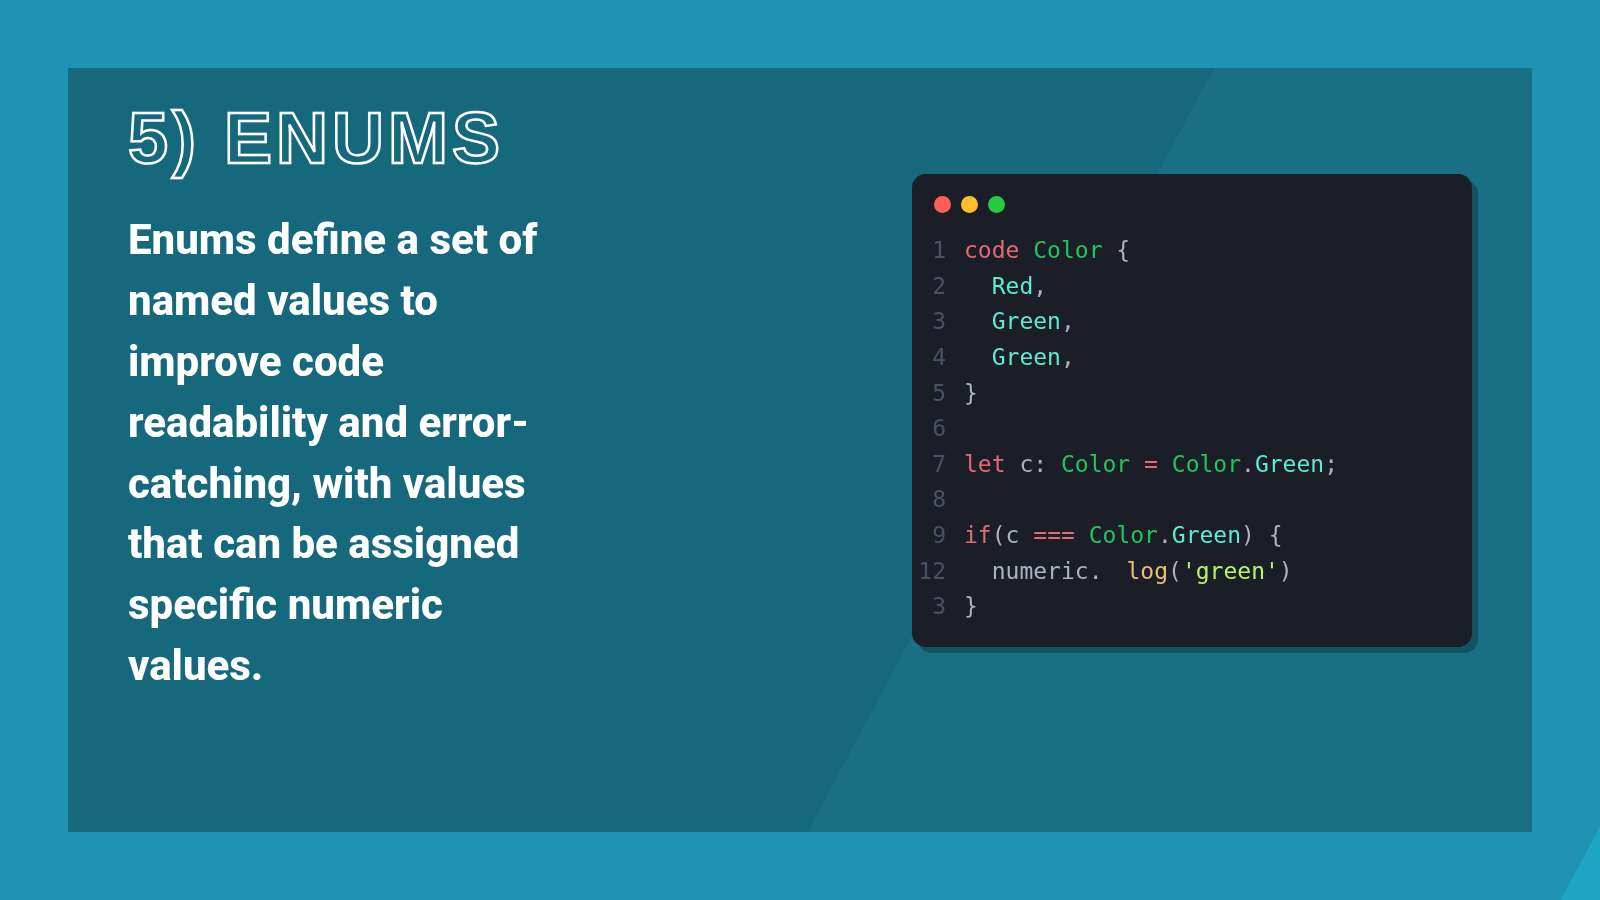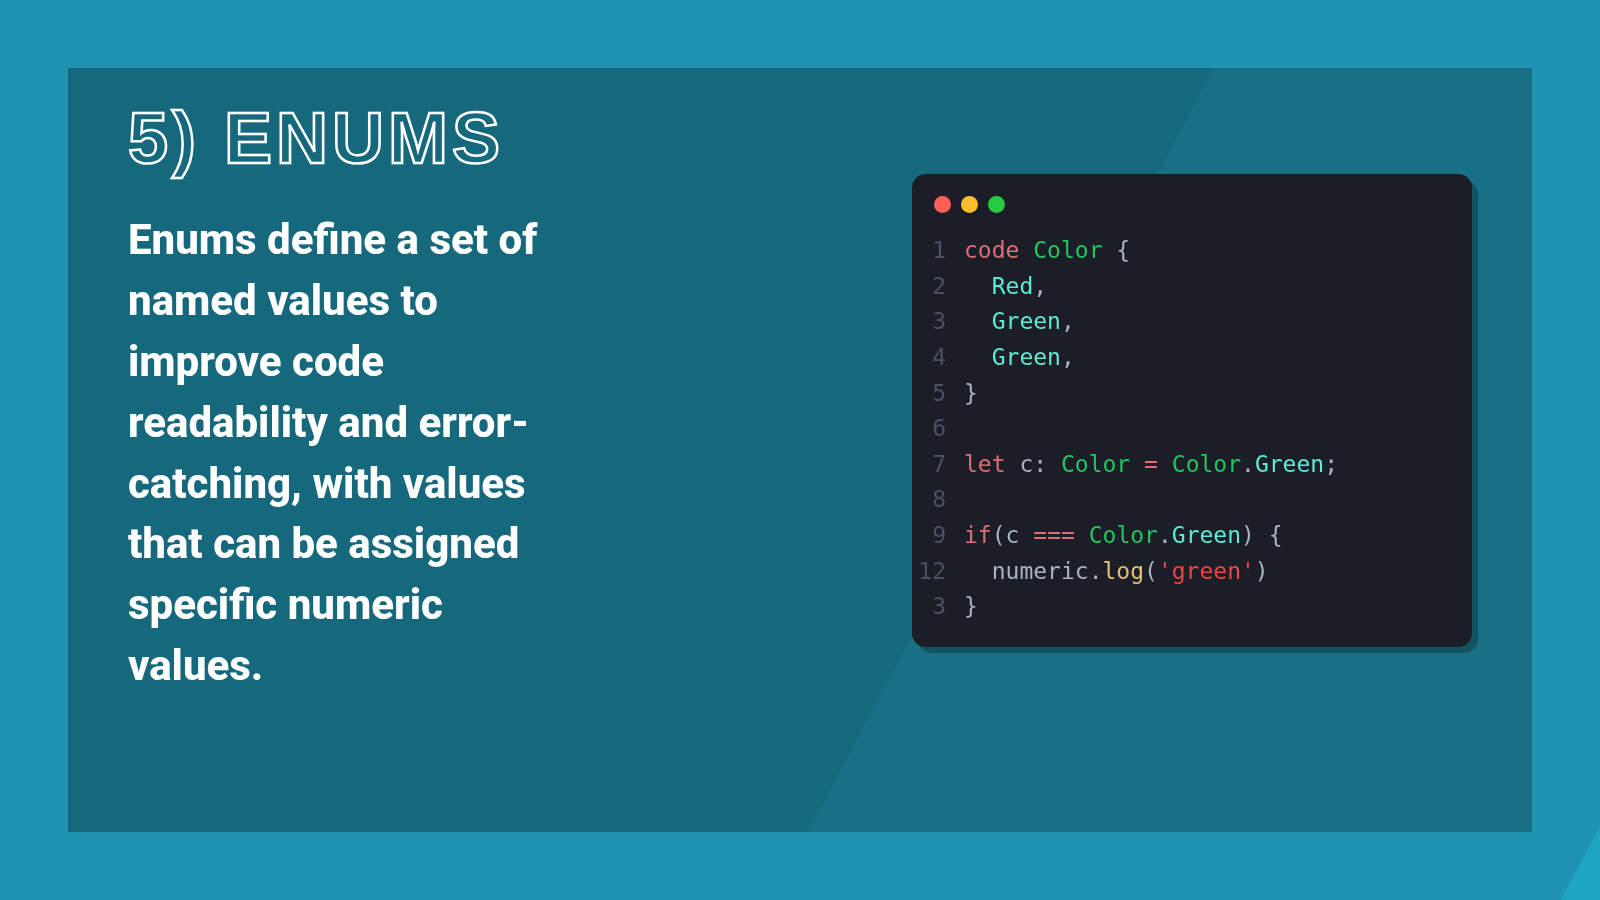--- a/index.html
+++ b/index.html
@@ -120,22 +120,22 @@
   padding-right: 18px;
   user-select: none;
   flex-shrink: 0;
 }
 
 .tok-keyword { color: #e06c75; }
 .tok-type { color: #22c55e; }
 .tok-prop { color: #5eead4; }
 .tok-default { color: #abb2bf; }
 .tok-punct { color: #abb2bf; }
-.tok-method { color: #e5c07b; }
-.tok-string { color: #ef4444; }
+.tok-method { color: #e5c07b; margin-left: 24px; }
+.tok-string { color: #bef264; }
 .tok-op { color: #e06c75; }
 .tok-ident { color: #abb2bf; }
 </style>
 </head>
 <body>
 
 <div class="bg-diagonal"></div>
 
 <div class="card">
   <div class="card-diagonal"></div>

